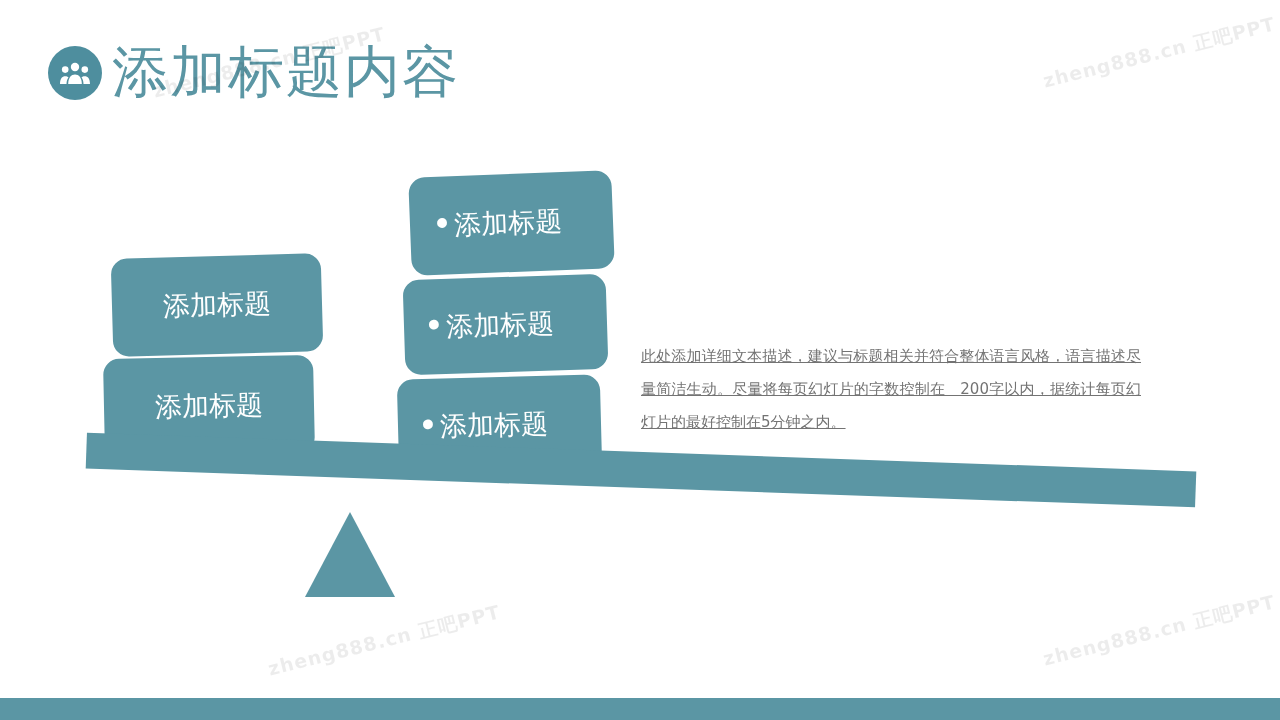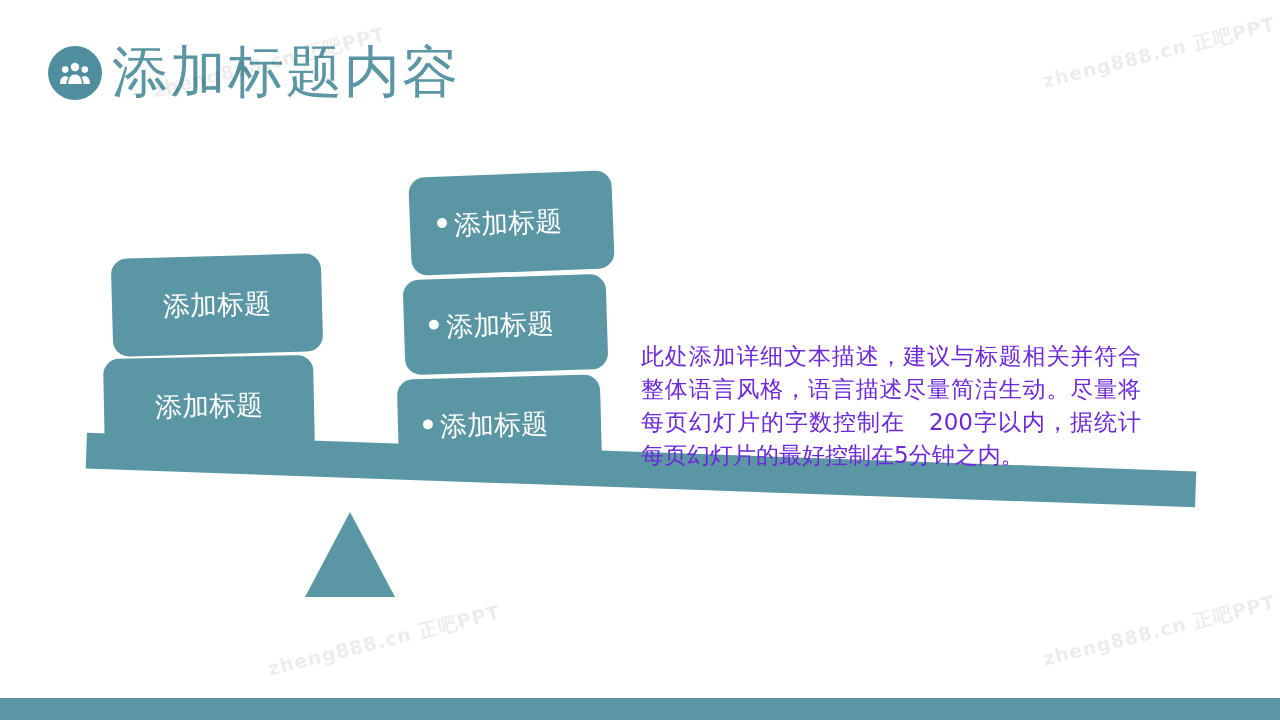--- a/index.html
+++ b/index.html
@@ -132,25 +132,26 @@
     border-right: 45px solid transparent;
     border-bottom: 85px solid #5b96a4;
   }
 
   
   #body-text {
     position: absolute;
     left: 641px;
     top: 340px;
     width: 500px;
-    font-size: 23px;
+    font-size: 15px;
     line-height: 33px;
-    color: #6d28d9;
+    color: #737373;
     font-family: "DejaVu Sans", "Liberation Sans", sans-serif;
     text-align: justify;
+    text-decoration: underline;
   }
 
   
   #footer-bar {
     position: absolute;
     left: 0;
     top: 698px;
     width: 1280px;
     height: 22px;
     background: #5b96a4;

